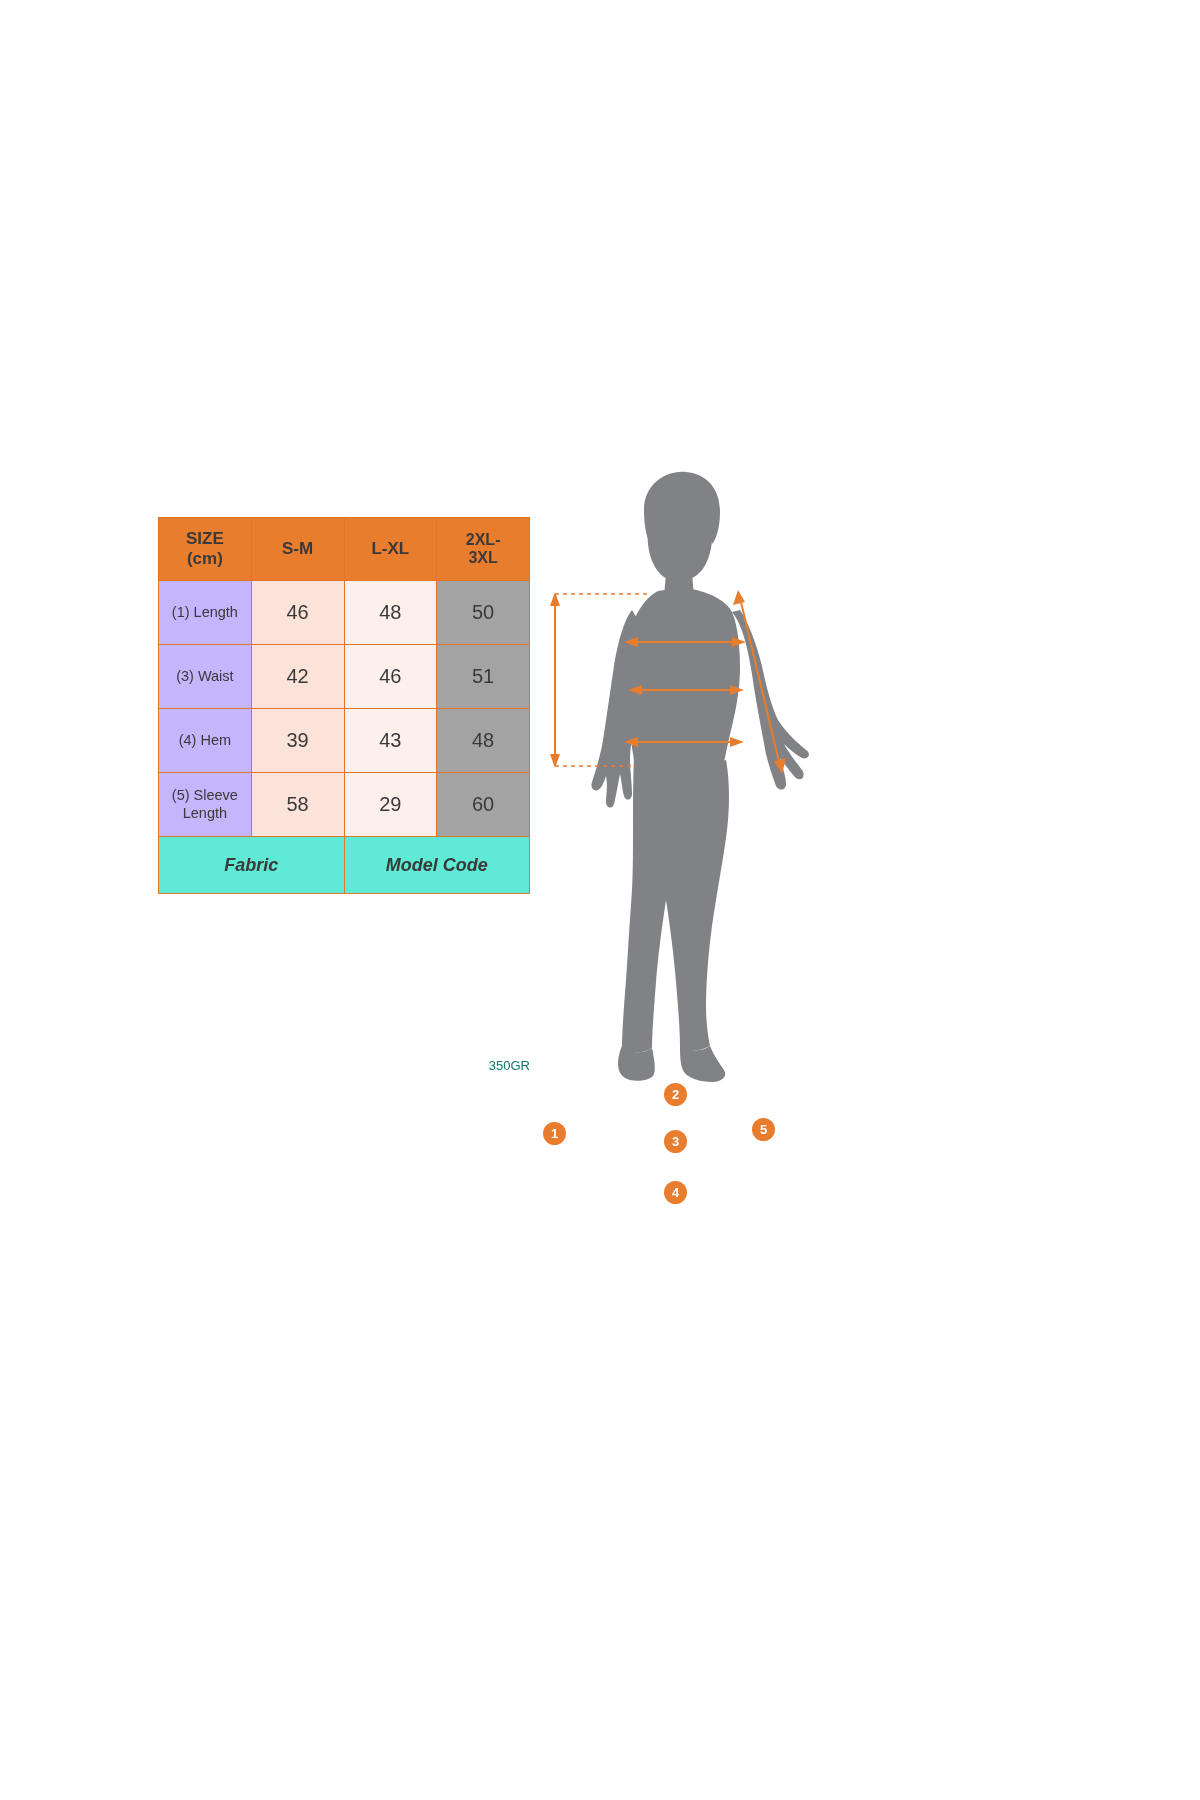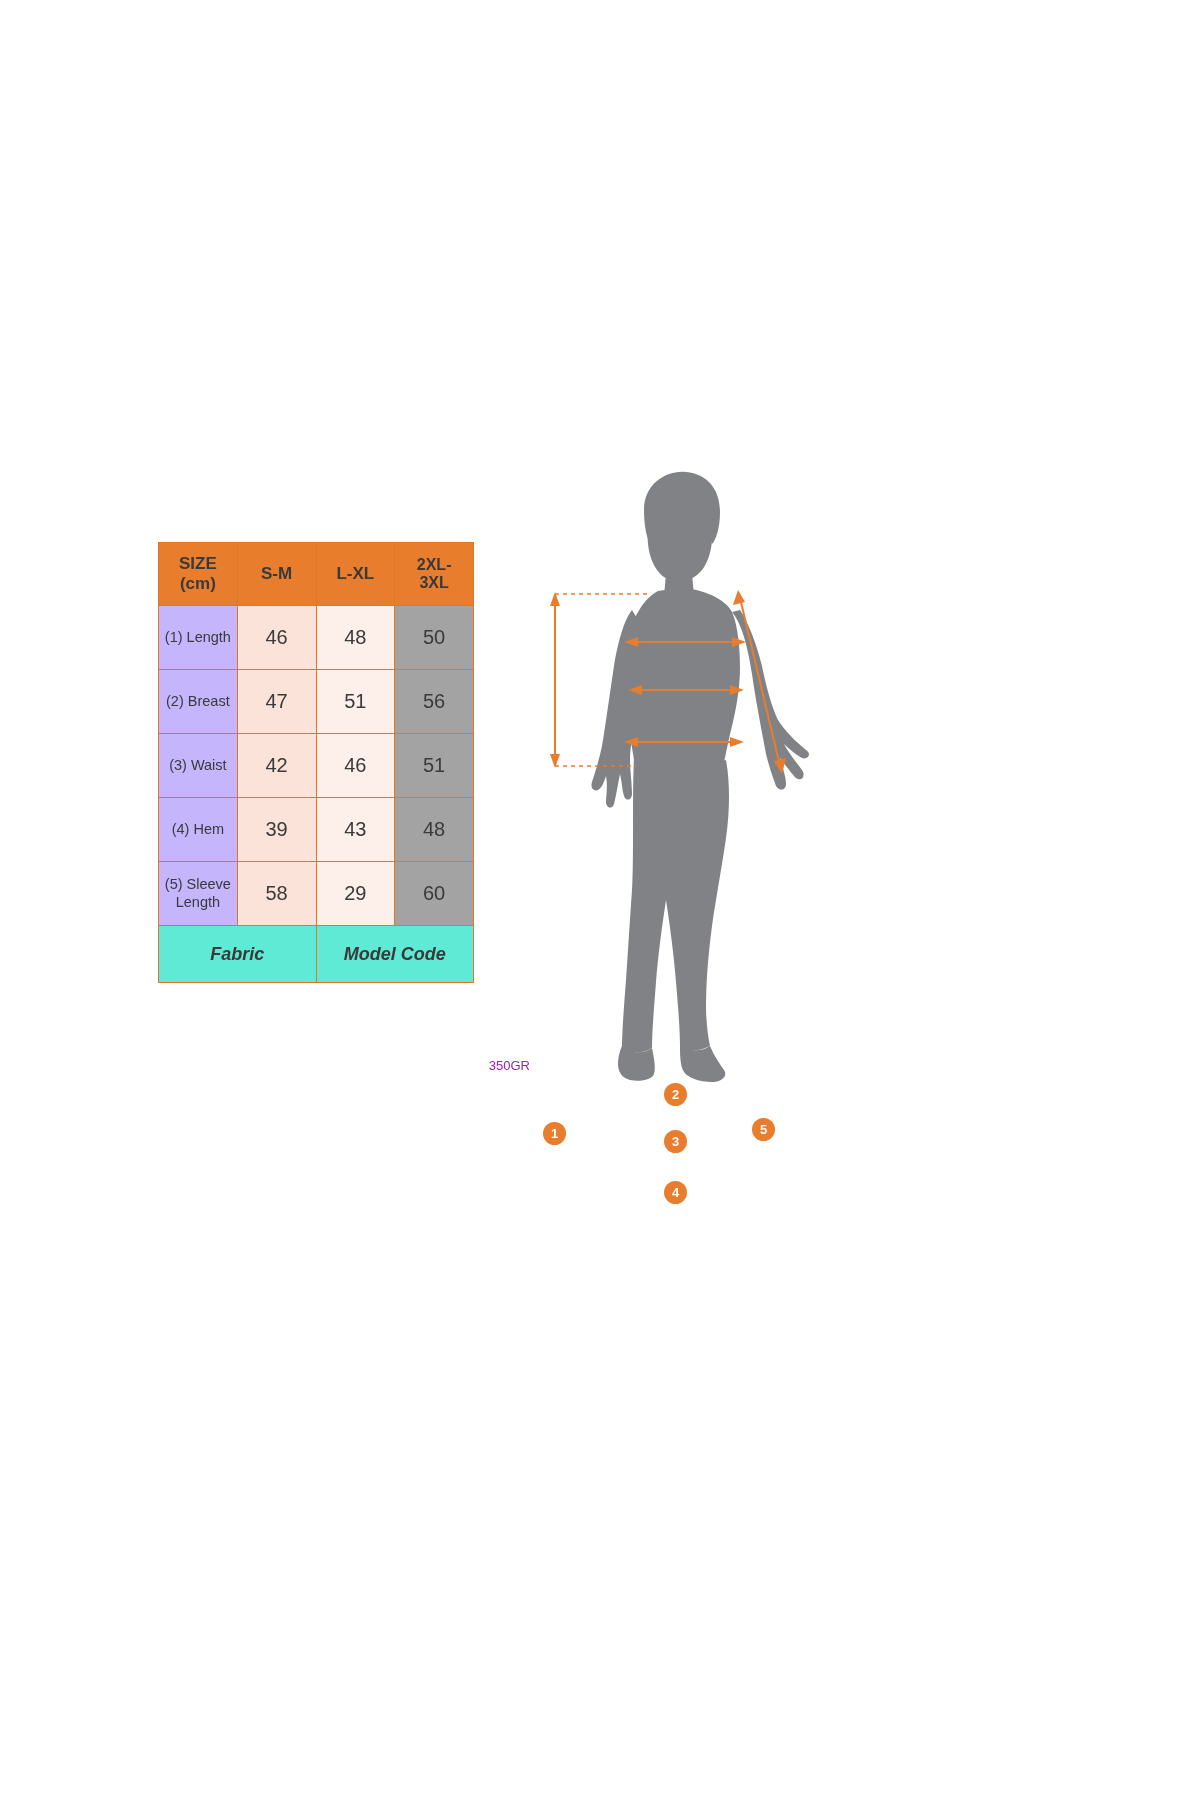--- a/index.html
+++ b/index.html
@@ -21,24 +21,23 @@
     top: 0;
     width: 1200px;
     height: 1800px;
   }
 
   
   .size-table {
     position: absolute;
     left: 158px;
     top: 517px;
-    width: 316px;
+    width: 372px;
     border-collapse: collapse;
     table-layout: fixed;
-    margin-top: 25px;
   }
   .size-table td, .size-table th {
     border: 1px solid #e0762a;
     padding: 0;
     text-align: center;
     vertical-align: middle;
     color: #3a3a3a;
   }
 
   .hdr-cell {
@@ -92,21 +91,21 @@
     height: 58px;
   }
 
   .weight-note {
     position: absolute;
     left: 410px;
     top: 1058px;
     width: 120px;
     text-align: right;
     font-size: 13px;
-    color: #a21caf;
+    color: #0f766e;
   }
 
   
   #figure-wrap {
     position: absolute;
     left: 540px;
     top: 470px;
     width: 330px;
     height: 620px;
   }
@@ -150,26 +149,20 @@
         </th>
       </tr>
 
       <tr>
         <td class="row-label">(1) Length</td>
         <td class="val-a">46</td>
         <td class="val-b">48</td>
         <td class="val-c">50</td>
       </tr>
 
-      <tr>
-        <td class="row-label">(2) Breast</td>
-        <td class="val-a">47</td>
-        <td class="val-b">51</td>
-        <td class="val-c">56</td>
-      </tr>
 
       <tr>
         <td class="row-label">(3) Waist</td>
         <td class="val-a">42</td>
         <td class="val-b">46</td>
         <td class="val-c">51</td>
       </tr>
 
       <tr>
         <td class="row-label">(4) Hem</td>

